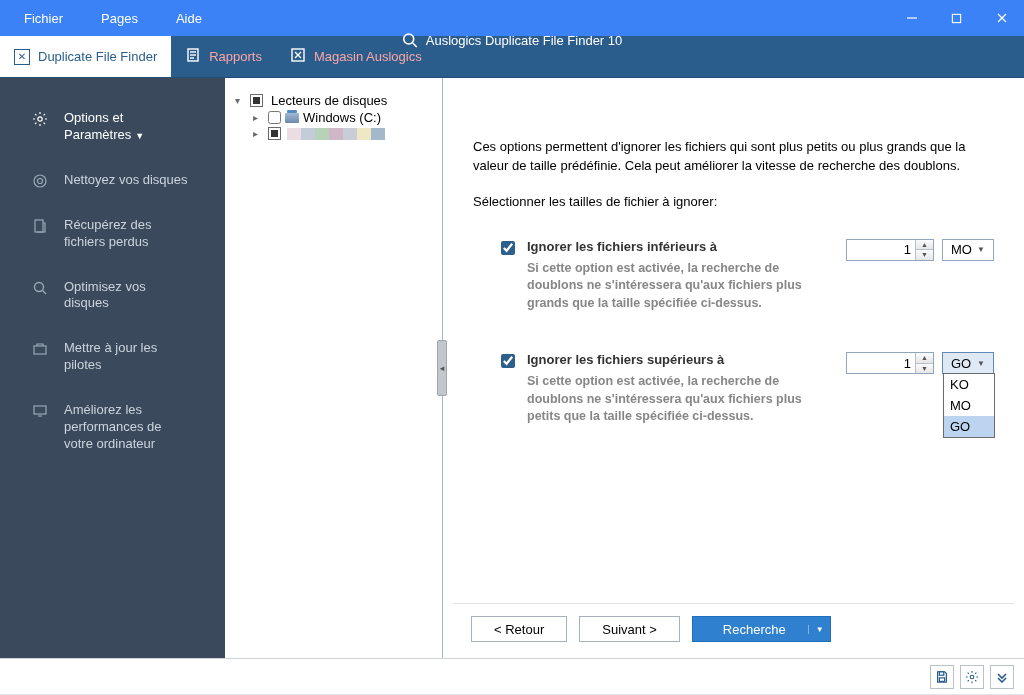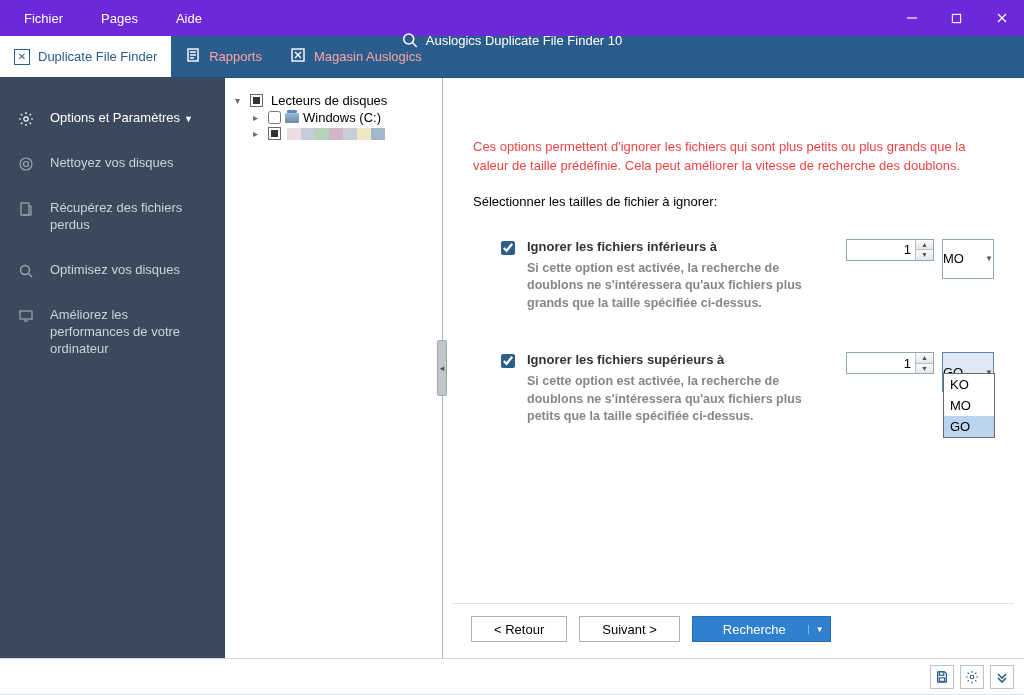--- a/index.html
+++ b/index.html
@@ -11,21 +11,21 @@
     }
     html, body {
       width: 1024px;
       height: 695px;
       overflow: hidden;
       background: #dce4ec;
     }
     
     .title-bar {
       height: 36px;
-      background: #6d28d9;
+      background: #3b82f6;
       color: #ffffff;
       display: flex;
       align-items: center;
       position: relative;
     }
     .menu-items {
       display: flex;
       gap: 38px;
       padding-left: 24px;
     }
@@ -92,21 +92,21 @@
     .sidebar {
       width: 225px;
       background: #3a4a5c;
       color: #cbd3dc;
       padding: 18px 0;
     }
     .sidebar-item {
       display: flex;
       align-items: flex-start;
       gap: 16px;
-      padding: 14px 18px;
+      padding: 14px 32px;
       cursor: pointer;
     }
     .sidebar-item.header {
       color: #ffffff;
     }
     .sidebar-icon {
       width: 16px;
       height: 16px;
       flex: none;
       margin-top: 1px;
@@ -195,21 +195,21 @@
     .main-scroll {
       flex: 1;
       padding: 60px 30px 0 30px;
     }
     .main h2 {
       color: #2677c7;
       font-weight: 400;
       font-size: 18px;
       margin-bottom: 22px;
     }
-    .main p { color: #ef4444; line-height: 1.45; margin-bottom: 18px; }
+    .main p { color: #000000; line-height: 1.45; margin-bottom: 18px; }
     .sub-heading { margin: 18px 0 22px 0; }
     .criteria-row {
       display: flex;
       align-items: flex-start;
       padding: 8px 0 0 28px;
       position: relative;
     }
     .criteria-check {
       width: 14px; height: 14px;
       flex:none;
@@ -260,26 +260,26 @@
       align-items: center;
       justify-content: center;
       font-size: 7px;
       color: #555;
       background: linear-gradient(#fbfbfb,#e6e6e6);
       cursor: pointer;
     }
     .spinner div:first-child{border-bottom:1px solid #b4c0cc;}
     .unit-select {
       width: 52px;
-      height: 40px;
+      height: 22px;
       border: 1px solid #8fa6bc;
       display: flex;
       align-items: center;
       justify-content: space-between;
-      padding: 0 0;
+      padding: 0 8px;
       background: #fff;
       cursor: pointer;
     }
     .unit-select.open {
       background: #dfe9f5;
       border-color: #5b89b8;
     }
     .unit-caret { font-size: 8px; color: #555; }
     .unit-dropdown {
       position: absolute;
@@ -437,20 +437,27 @@
           <path d="M11 5h2v9H5"></path>
         </svg>
       <span class="sidebar-label">Récupérez des fichiers perdus</span>
     </div>
     <div class="sidebar-item">
       <svg class="sidebar-icon" viewBox="0 0 16 16" fill="none" stroke="#9aa8b6" stroke-width="1.4">
           <circle cx="7" cy="7" r="4.5"></circle>
           <line x1="10.5" y1="10.5" x2="14" y2="14"></line>
         </svg>
       <span class="sidebar-label">Optimisez vos disques</span>
+    </div>
+    <div class="sidebar-item">
+      <svg class="sidebar-icon" viewBox="0 0 16 16" fill="none" stroke="#9aa8b6" stroke-width="1.2">
+          <rect x="2" y="5" width="12" height="8"></rect>
+          <path d="M5 5V3h6v2"></path>
+        </svg>
+      <span class="sidebar-label">Mettre à jour les pilotes</span>
     </div>
     <div class="sidebar-item">
       <svg class="sidebar-icon" viewBox="0 0 16 16" fill="none" stroke="#9aa8b6" stroke-width="1.2">
           <rect x="2" y="3" width="12" height="8"></rect>
           <line x1="6" y1="13" x2="10" y2="13"></line>
         </svg>
       <span class="sidebar-label">Améliorez les performances de votre ordinateur</span>
     </div>
   </div>
 

